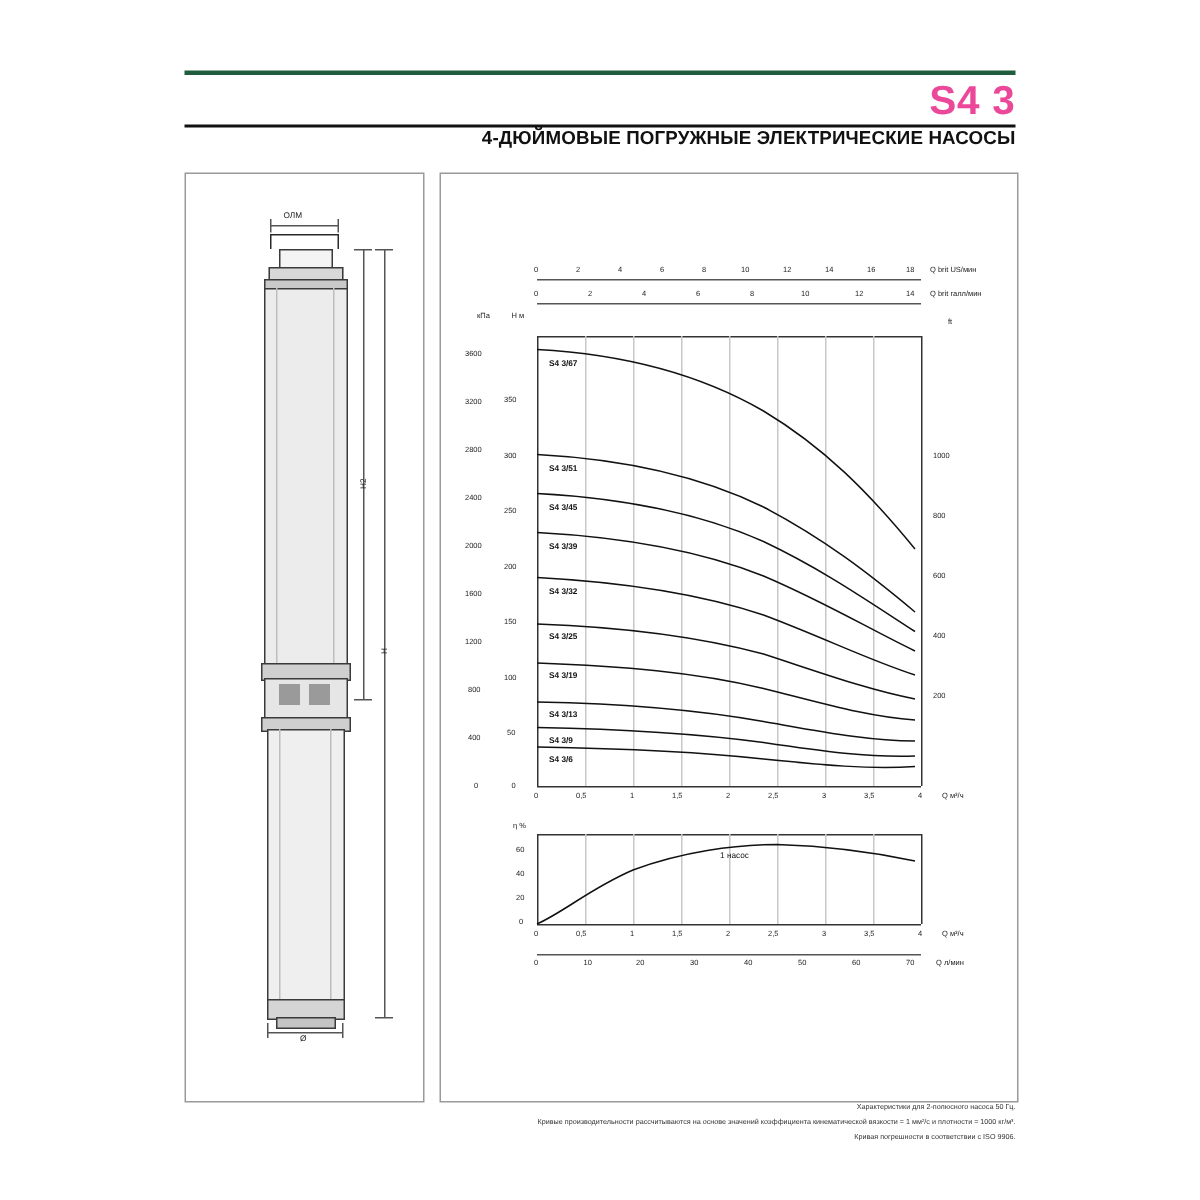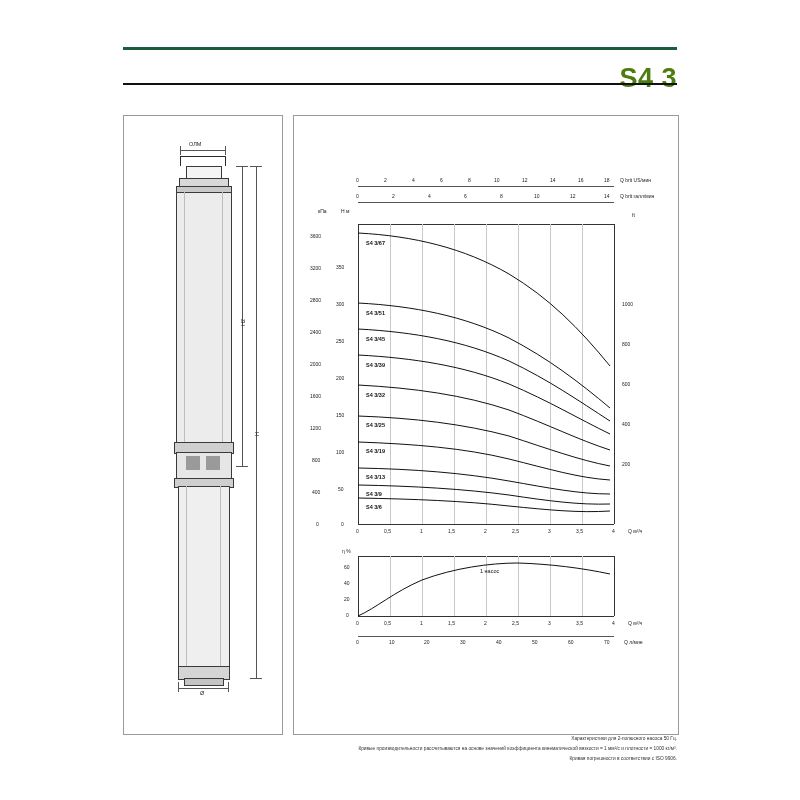--- a/index.html
+++ b/index.html
@@ -1,21 +1,21 @@
 <!DOCTYPE html>
 <html><head>
 <meta charset="utf-8">
 <style>
   html,body{margin:0;padding:0;background:#ffffff;}
   body{width:800px;height:800px;font-family:"Liberation Sans",sans-serif;color:#1a1a1a;}
   #page{position:relative;width:800px;height:800px;background:#fff;}
 
   
   .hdr-rule{position:absolute;left:123px;top:47px;width:554px;height:3px;background:#1f5c3d;}
-  .hdr-title{position:absolute;right:123px;top:63px;font-size:27px;font-weight:bold;letter-spacing:.5px;color:#4d7c0f;}
+  .hdr-title{position:absolute;right:123px;top:52px;font-size:27px;font-weight:bold;letter-spacing:.5px;color:#ec4899;}
   .hdr-rule2{position:absolute;left:123px;top:83px;width:554px;height:2px;background:#111;}
   .hdr-sub{position:absolute;right:123px;top:85px;font-size:12.5px;font-weight:bold;color:#111;letter-spacing:.1px;}
 
   
   .panel{position:absolute;border:1px solid #9a9a9a;background:#fff;}
   #panel-left{left:123px;top:115px;width:158px;height:618px;}
   #panel-right{left:293px;top:115px;width:384px;height:618px;}
 
   
   .pump{position:absolute;}
@@ -35,20 +35,21 @@
   .footnote{position:absolute;right:123px;font-size:4.8px;color:#333;text-align:right;white-space:nowrap;}
 </style>
 </head>
 <body>
 
 <div id="page">
 
   <div class="hdr-rule"></div>
   <div class="hdr-title">S4 3</div>
   <div class="hdr-rule2"></div>
+  <div class="hdr-sub">4-ДЮЙМОВЫЕ ПОГРУЖНЫЕ ЭЛЕКТРИЧЕСКИЕ НАСОСЫ</div>
 
   <div class="panel" id="panel-left">
     <div class="pump">
 
       <div class="ln" style="left:56px;top:40px;width:46px;height:1px;"></div>
       <div class="ln" style="left:56px;top:40px;width:1px;height:10px;"></div>
       <div class="ln" style="left:101px;top:40px;width:1px;height:10px;"></div>
 
       <div class="ln" style="left:56px;top:34px;width:46px;height:1px;background:#555;"></div>
       <div class="lbl" style="left:65px;top:25px;">ОЛM</div>

